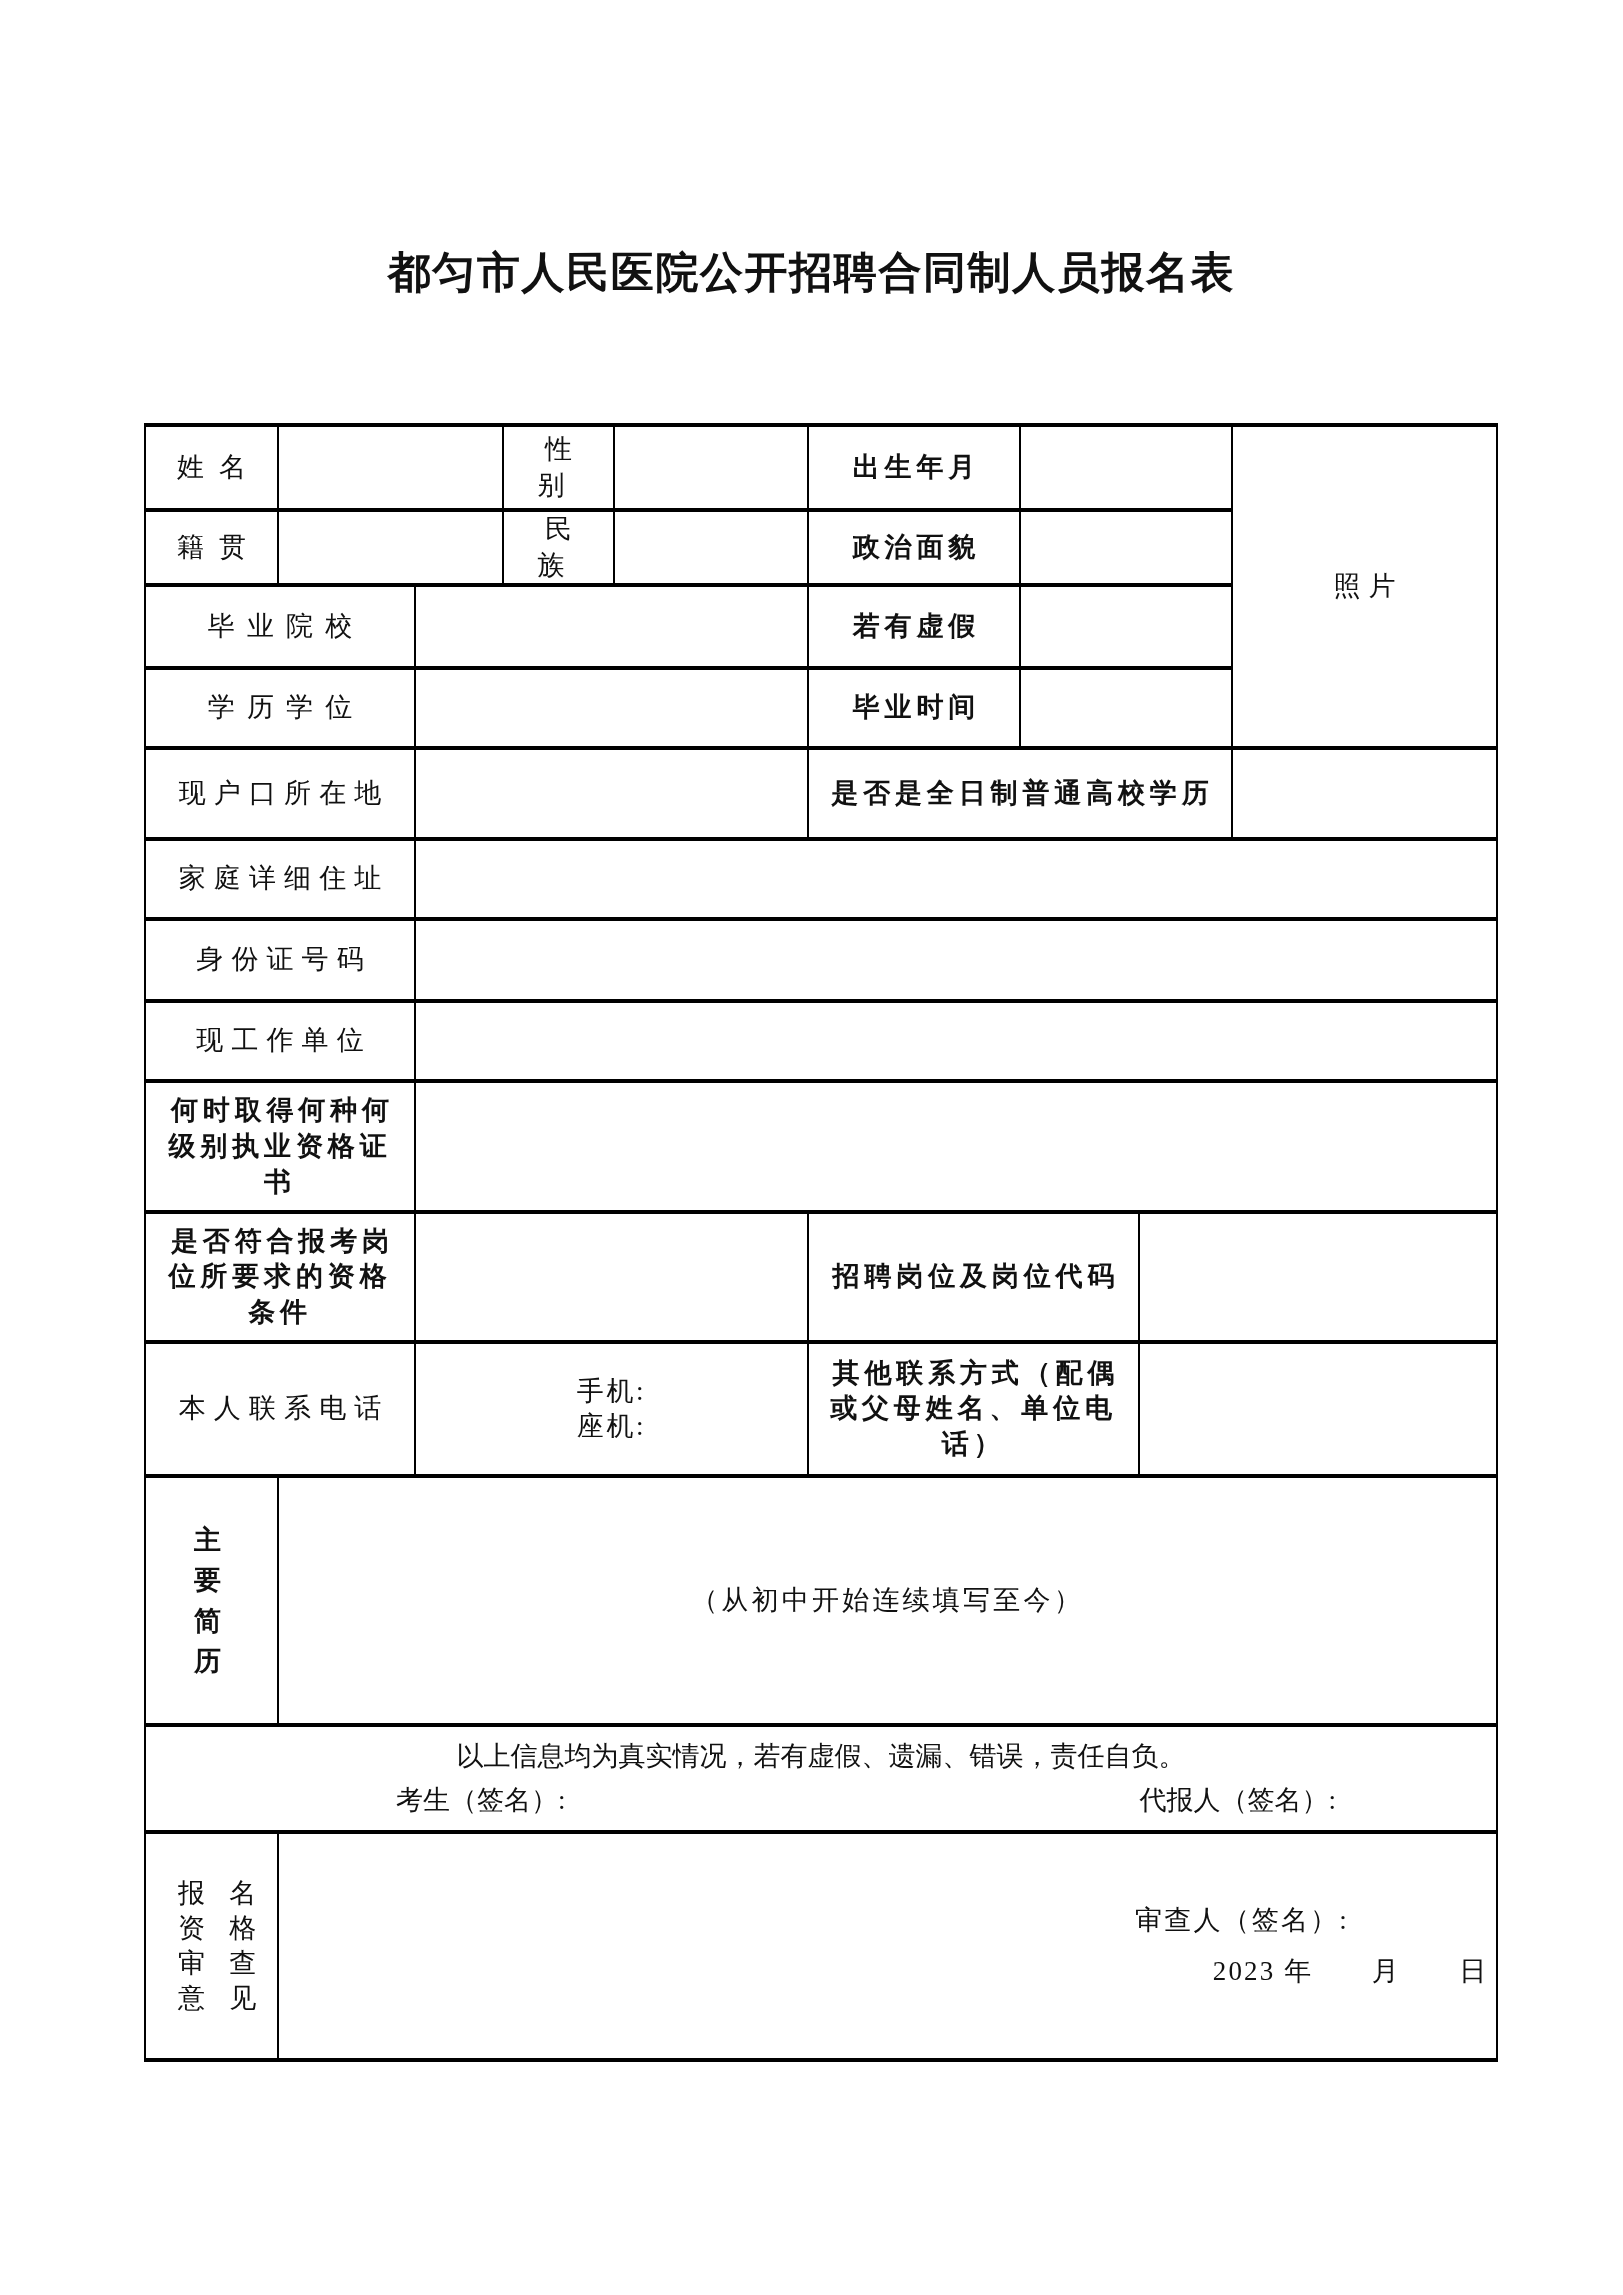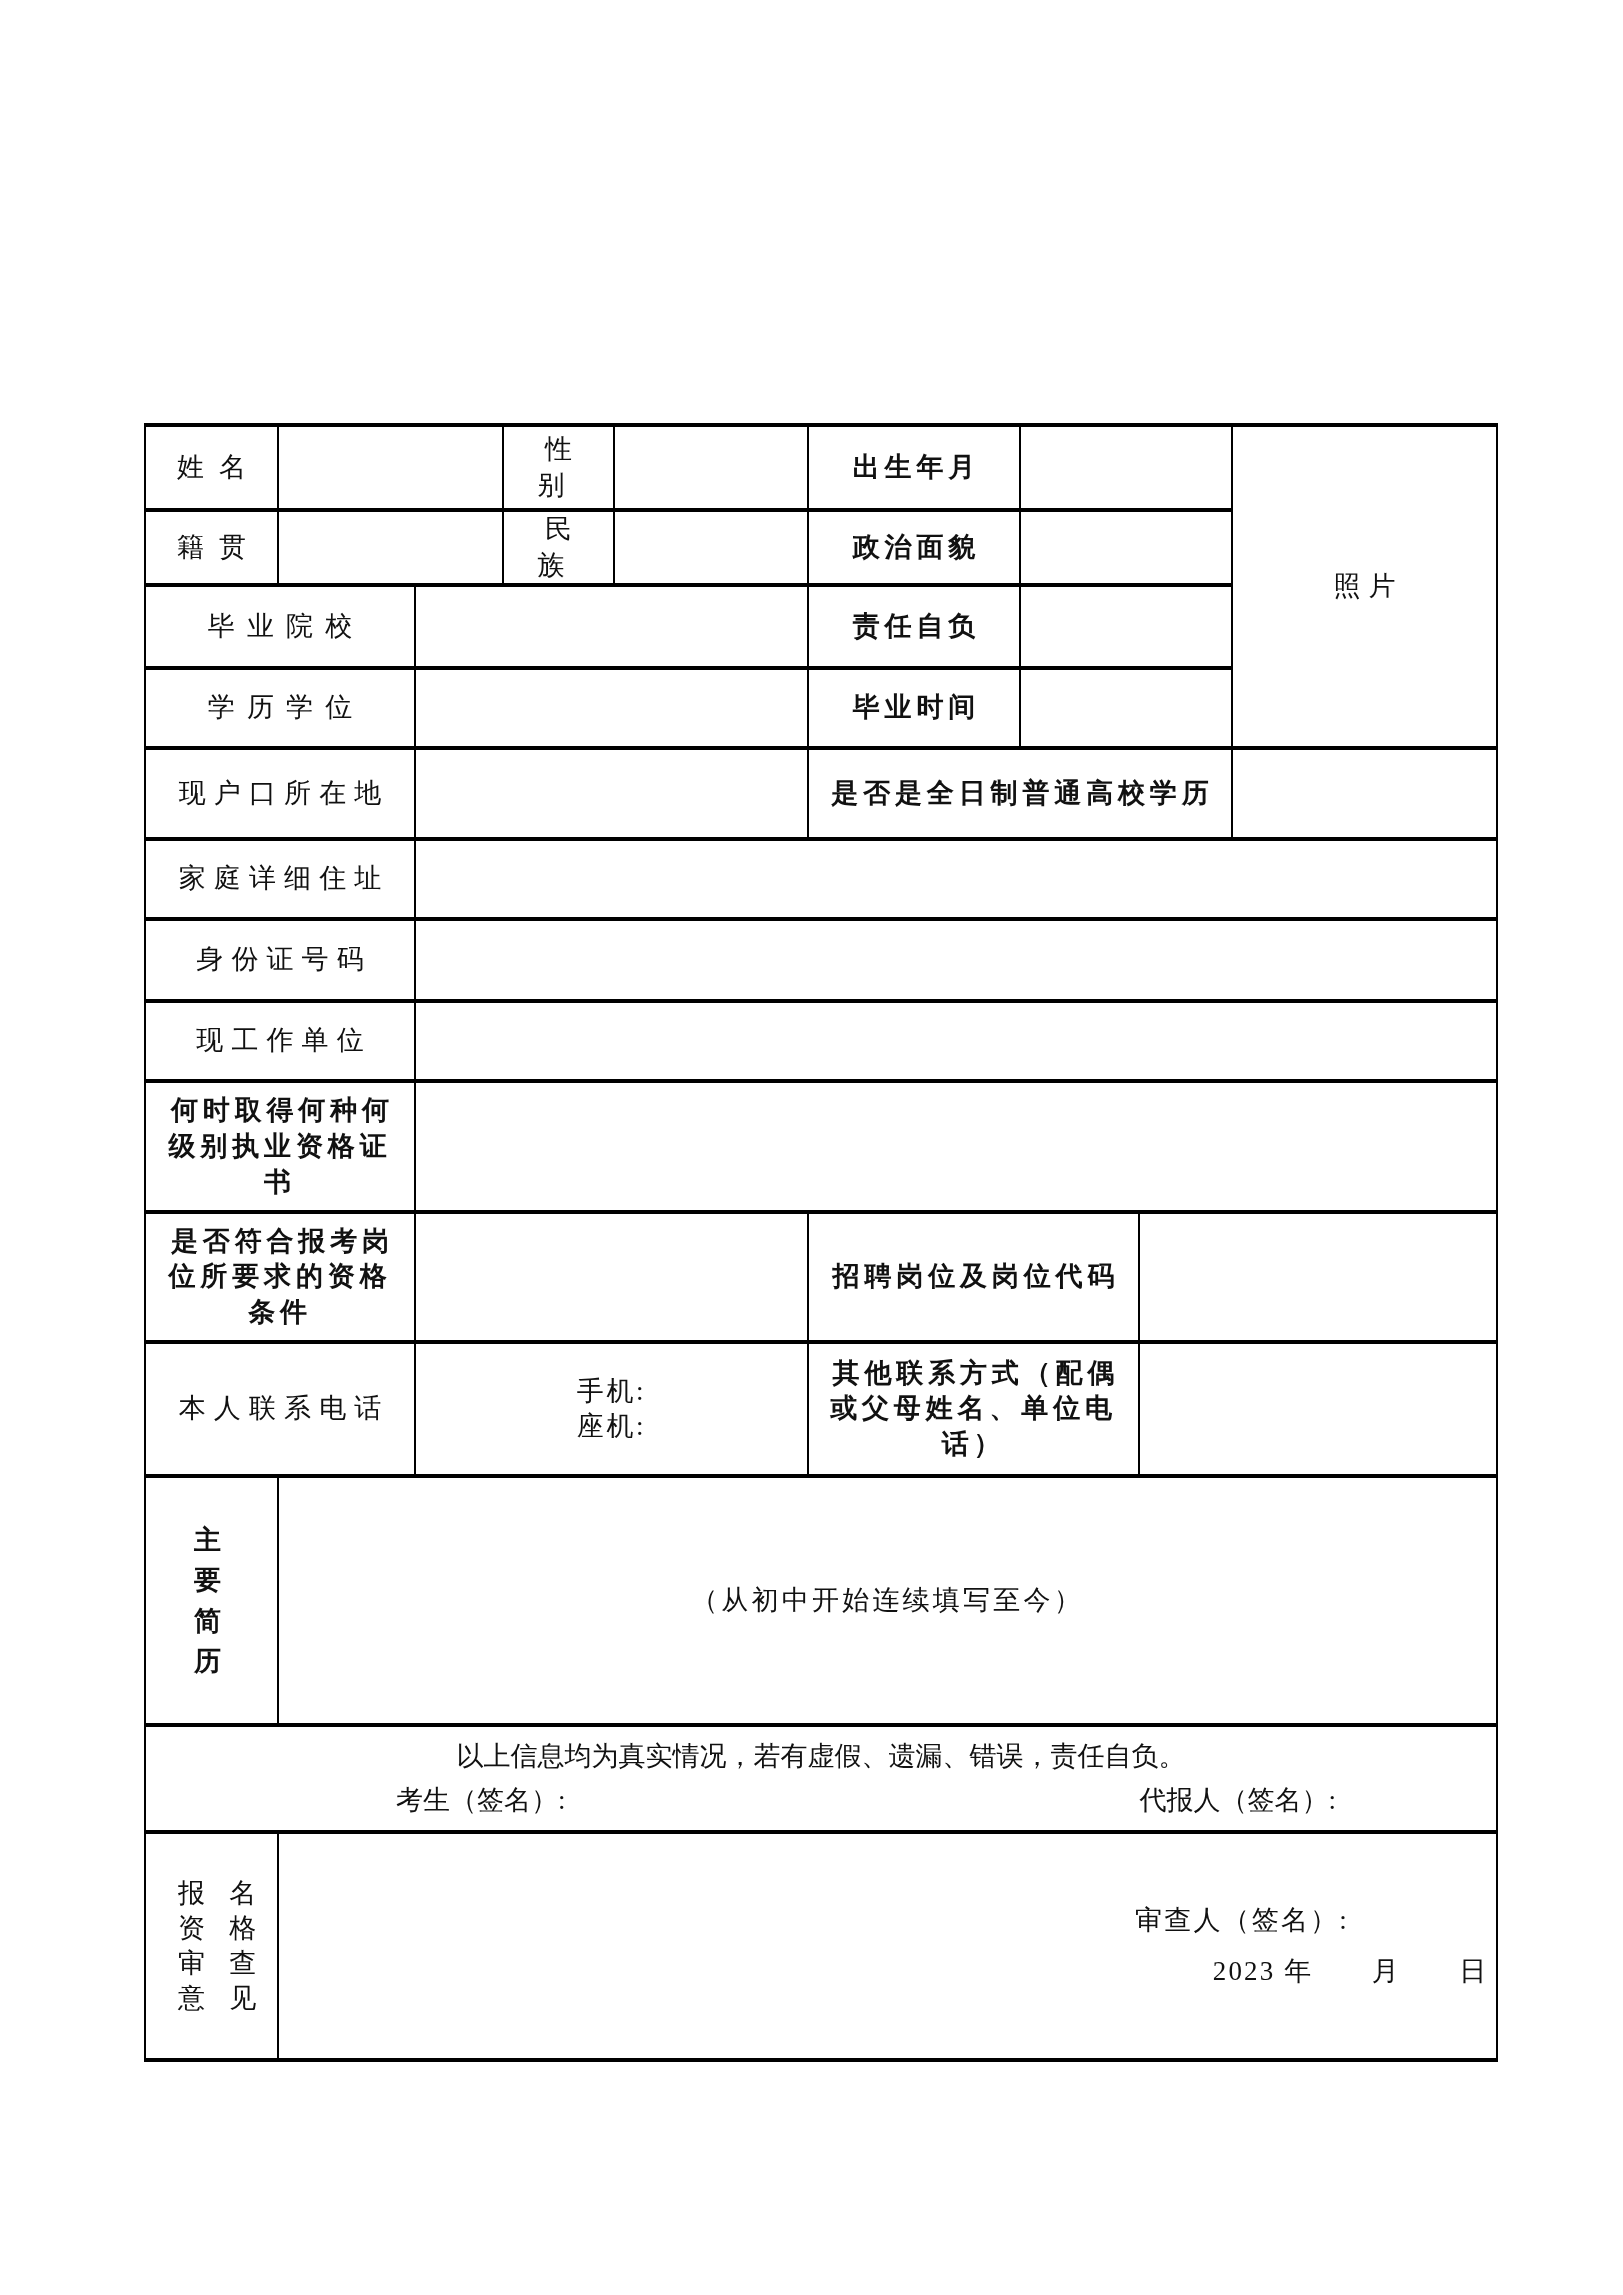--- a/index.html
+++ b/index.html
@@ -73,20 +73,21 @@
   
   .review-cell{text-align:left;vertical-align:top;padding:116px 15.3px 0 0;}
   .review-line1{margin-left:709px;letter-spacing:0.08em;}
   .review-line2{text-align:right;margin-top:15px;letter-spacing:0.08em;}
 </style>
 </head>
 <body>
 
 <div class="page">
 
+  <h1 class="title">都匀市人民医院公开招聘合同制人员报名表</h1>
 
   <table class="form">
     <colgroup>
       <col style="width:133px">
         <col style="width:137px">
         <col style="width:88px">
       <col style="width:111px">
         <col style="width:194px">
         <col style="width:212px">
       <col style="width:119px">
@@ -110,21 +111,21 @@
       <td colspan="2"></td>
       <td class="ls-lg">民族</td>
       <td></td>
       <td class="ls-xs">政治面貌</td>
       <td colspan="2"></td>
     </tr>
 
     <tr style="height:83px">
       <td colspan="2" class="ls-md">毕业院校</td>
       <td colspan="3"></td>
-      <td class="ls-xs">责任自负</td>
+      <td class="ls-xs">若有虚假</td>
       <td colspan="2"></td>
     </tr>
 
     <tr style="height:80px">
       <td colspan="2" class="ls-md">学历学位</td>
       <td colspan="3"></td>
       <td class="ls-xs">毕业时间</td>
       <td colspan="2"></td>
     </tr>
 

